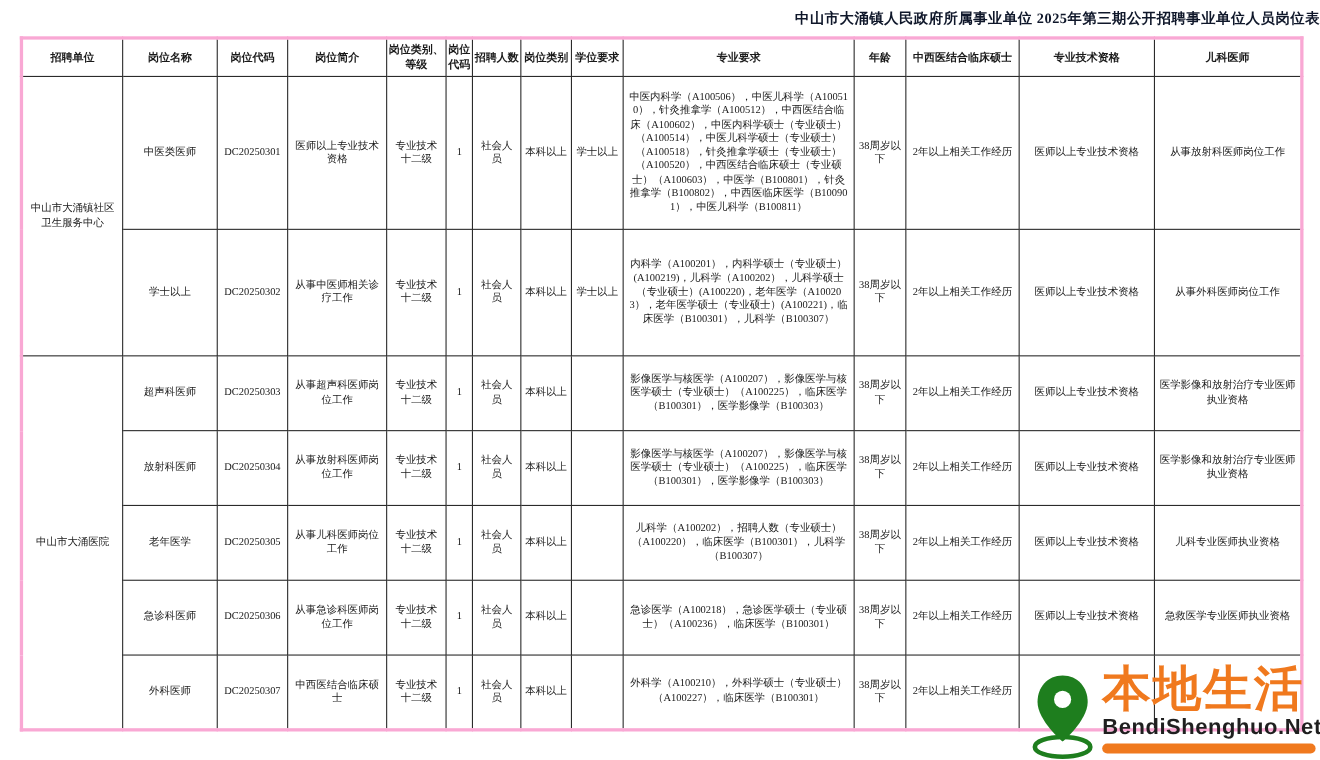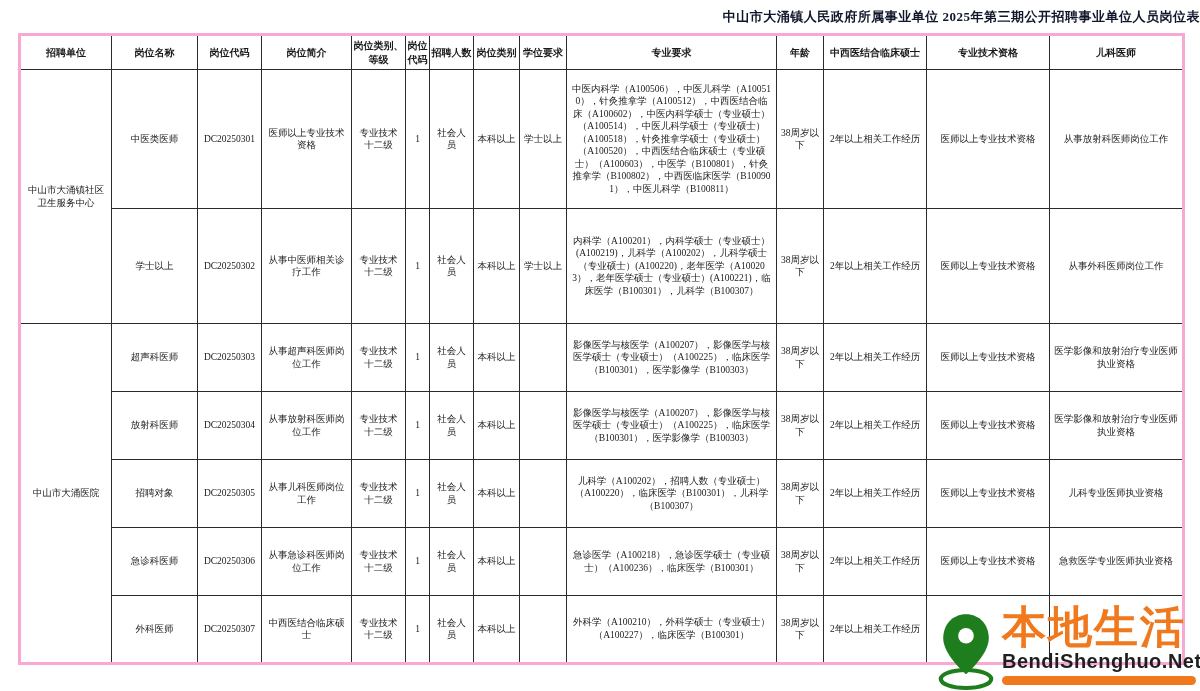--- a/index.html
+++ b/index.html
@@ -133,21 +133,21 @@
       <td>社会人员</td>
       <td>本科以上</td>
       <td></td>
       <td class="major">影像医学与核医学（A100207），影像医学与核医学硕士（专业硕士）（A100225），临床医学（B100301），医学影像学（B100303）</td>
       <td>38周岁以下</td>
       <td>2年以上相关工作经历</td>
       <td>医师以上专业技术资格</td>
       <td>医学影像和放射治疗专业医师执业资格</td>
     </tr>
     <tr class="r5">
-      <td>招聘对象</td>
+      <td>老年医学</td>
       <td>DC20250305</td>
       <td>从事儿科医师岗位工作</td>
       <td>专业技术十二级</td>
       <td>1</td>
       <td>社会人员</td>
       <td>本科以上</td>
       <td></td>
       <td class="major">儿科学（A100202），招聘人数（专业硕士）（A100220），临床医学（B100301），儿科学（B100307）</td>
       <td>38周岁以下</td>
       <td>2年以上相关工作经历</td>

